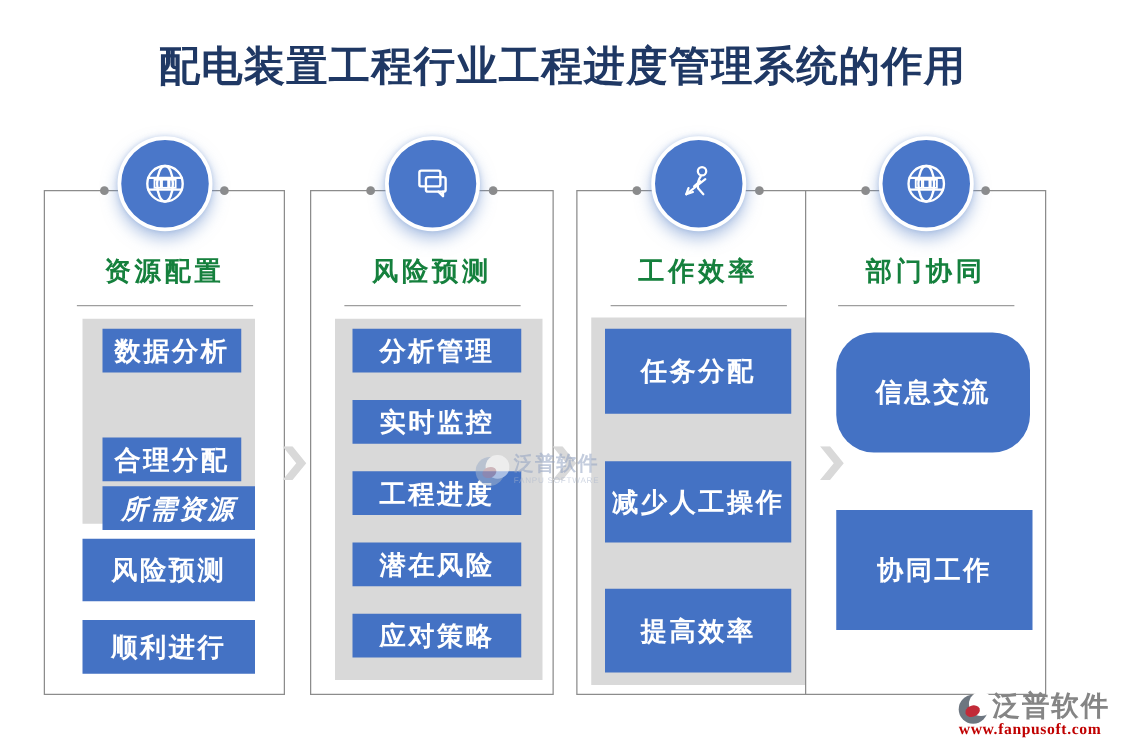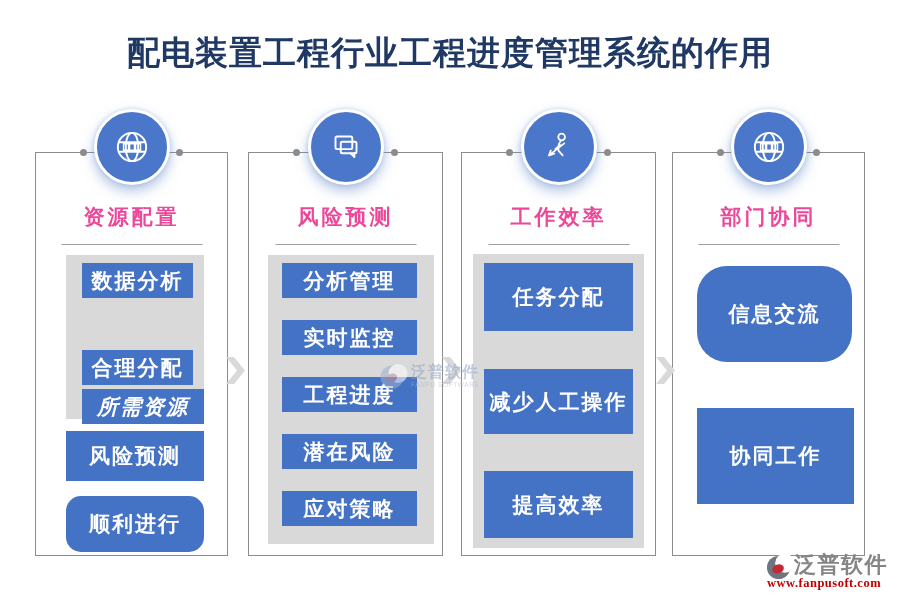--- a/index.html
+++ b/index.html
@@ -17,21 +17,21 @@
   .dot-left{left:44px;}
   .dot-right{right:44px;}
 
   .icon-circle{position:absolute;top:-44px;left:50%;transform:translateX(-50%);
     width:76px;height:76px;border-radius:50%;background:var(--circle-blue,#4a77c9);
     border:3px solid #fff;box-sizing:border-box;display:flex;align-items:center;justify-content:center;
     box-shadow:0 6px 13px rgba(110,145,205,.55),0 0 4px rgba(110,145,205,.35);z-index:3;}
   .icon-circle svg{width:42px;height:42px;}
 
   .col-title{position:absolute;top:50px;left:0;width:100%;text-align:center;
-    font-size:21px;font-weight:bold;color:#ec4899;letter-spacing:3px;}
+    font-size:21px;font-weight:bold;color:#15803d;letter-spacing:3px;}
   .col-underline{position:absolute;top:91px;left:50%;transform:translateX(-50%);
     width:141px;height:0;border-top:1px solid #9e9e9e;}
 
   .gray-panel{position:absolute;background:var(--panel-gray,#d9d9d9);}
   .diagram-btn{position:absolute;background:var(--accent-blue,#4472c4);color:#fff;
     display:flex;align-items:center;justify-content:center;
     font-size:21px;font-weight:bold;letter-spacing:2px;white-space:nowrap;}
 
   .chevron{position:absolute;top:357px;width:20px;height:27px;z-index:1;}
 
@@ -74,21 +74,21 @@
             </svg>
           </span>
         </div>
         <div class="col-title">资源配置</div>
         <div class="col-underline"></div>
         <div class="gray-panel" style="left: 30px; top: 102px; width: 138px; height: 164px;"></div>
         <div class="diagram-btn" style="left: 46px; top: 110px; width: 111px; height: 35px;">数据分析</div>
         <div class="diagram-btn" style="left: 46px; top: 167px; width: 111px; height: 35px; margin-top: 30px;">合理分配</div>
         <div class="diagram-btn" style="left: 46px; top: 236px; width: 122px; height: 35px; font-style: italic;">所需资源</div>
         <div class="diagram-btn" style="left: 30px; top: 278px; width: 138px; height: 50px;">风险预测</div>
-        <div class="diagram-btn" style="left: 30px; top: 343px; width: 138px; height: 56px; border-radius: 15px;">顺利进行</div>
+        <div class="diagram-btn" style="left: 30px; top: 343px; width: 138px; height: 43px;">顺利进行</div>
       </div>
       <div class="column-box" style="left: 248px; width: 195px;">
         <div class="top-dot dot-left"></div>
         <div class="top-dot dot-right"></div>
         <div class="icon-circle">
           <span style="display: flex;">
             <svg viewBox="0 0 40 40" fill="none" stroke="#fff" stroke-width="1.8" stroke-linejoin="round" stroke-linecap="round">
               <rect x="10" y="10" width="16" height="12" rx="1.5"></rect>
               <rect x="15" y="15" width="15" height="11" rx="1.5"></rect>
               <path d="M24.5 26 L28 29.5 L28 26"></path>
@@ -118,21 +118,21 @@
             </svg>
           </span>
         </div>
         <div class="col-title">工作效率</div>
         <div class="col-underline"></div>
         <div class="gray-panel" style="left: 11px; top: 101px; width: 171px; height: 294px;"></div>
         <div class="diagram-btn" style="left: 22px; top: 110px; width: 149px; height: 68px;">任务分配</div>
         <div class="diagram-btn" style="left: 22px; top: 216px; width: 149px; height: 65px;">减少人工操作</div>
         <div class="diagram-btn" style="left: 22px; top: 318px; width: 149px; height: 67px;">提高效率</div>
       </div>
-      <div class="column-box" style="left: 672px; width: 193px;">
+      <div class="column-box" style="left: 644px; width: 193px;">
         <div class="top-dot dot-left"></div>
         <div class="top-dot dot-right"></div>
         <div class="icon-circle">
           <span style="display: flex;">
             <svg viewBox="0 0 40 40" fill="none" stroke="#fff" stroke-width="1.8" stroke-linecap="round">
               <circle cx="20" cy="20" r="13.5"></circle>
               <ellipse cx="20" cy="20" rx="6" ry="13.5"></ellipse>
               <path d="M7.5 15.5 H32.5 M7.5 24.5 H32.5"></path>
               <g stroke-width="1.4">
                 <rect x="12" y="16.9" width="4.7" height="6.2"></rect>

